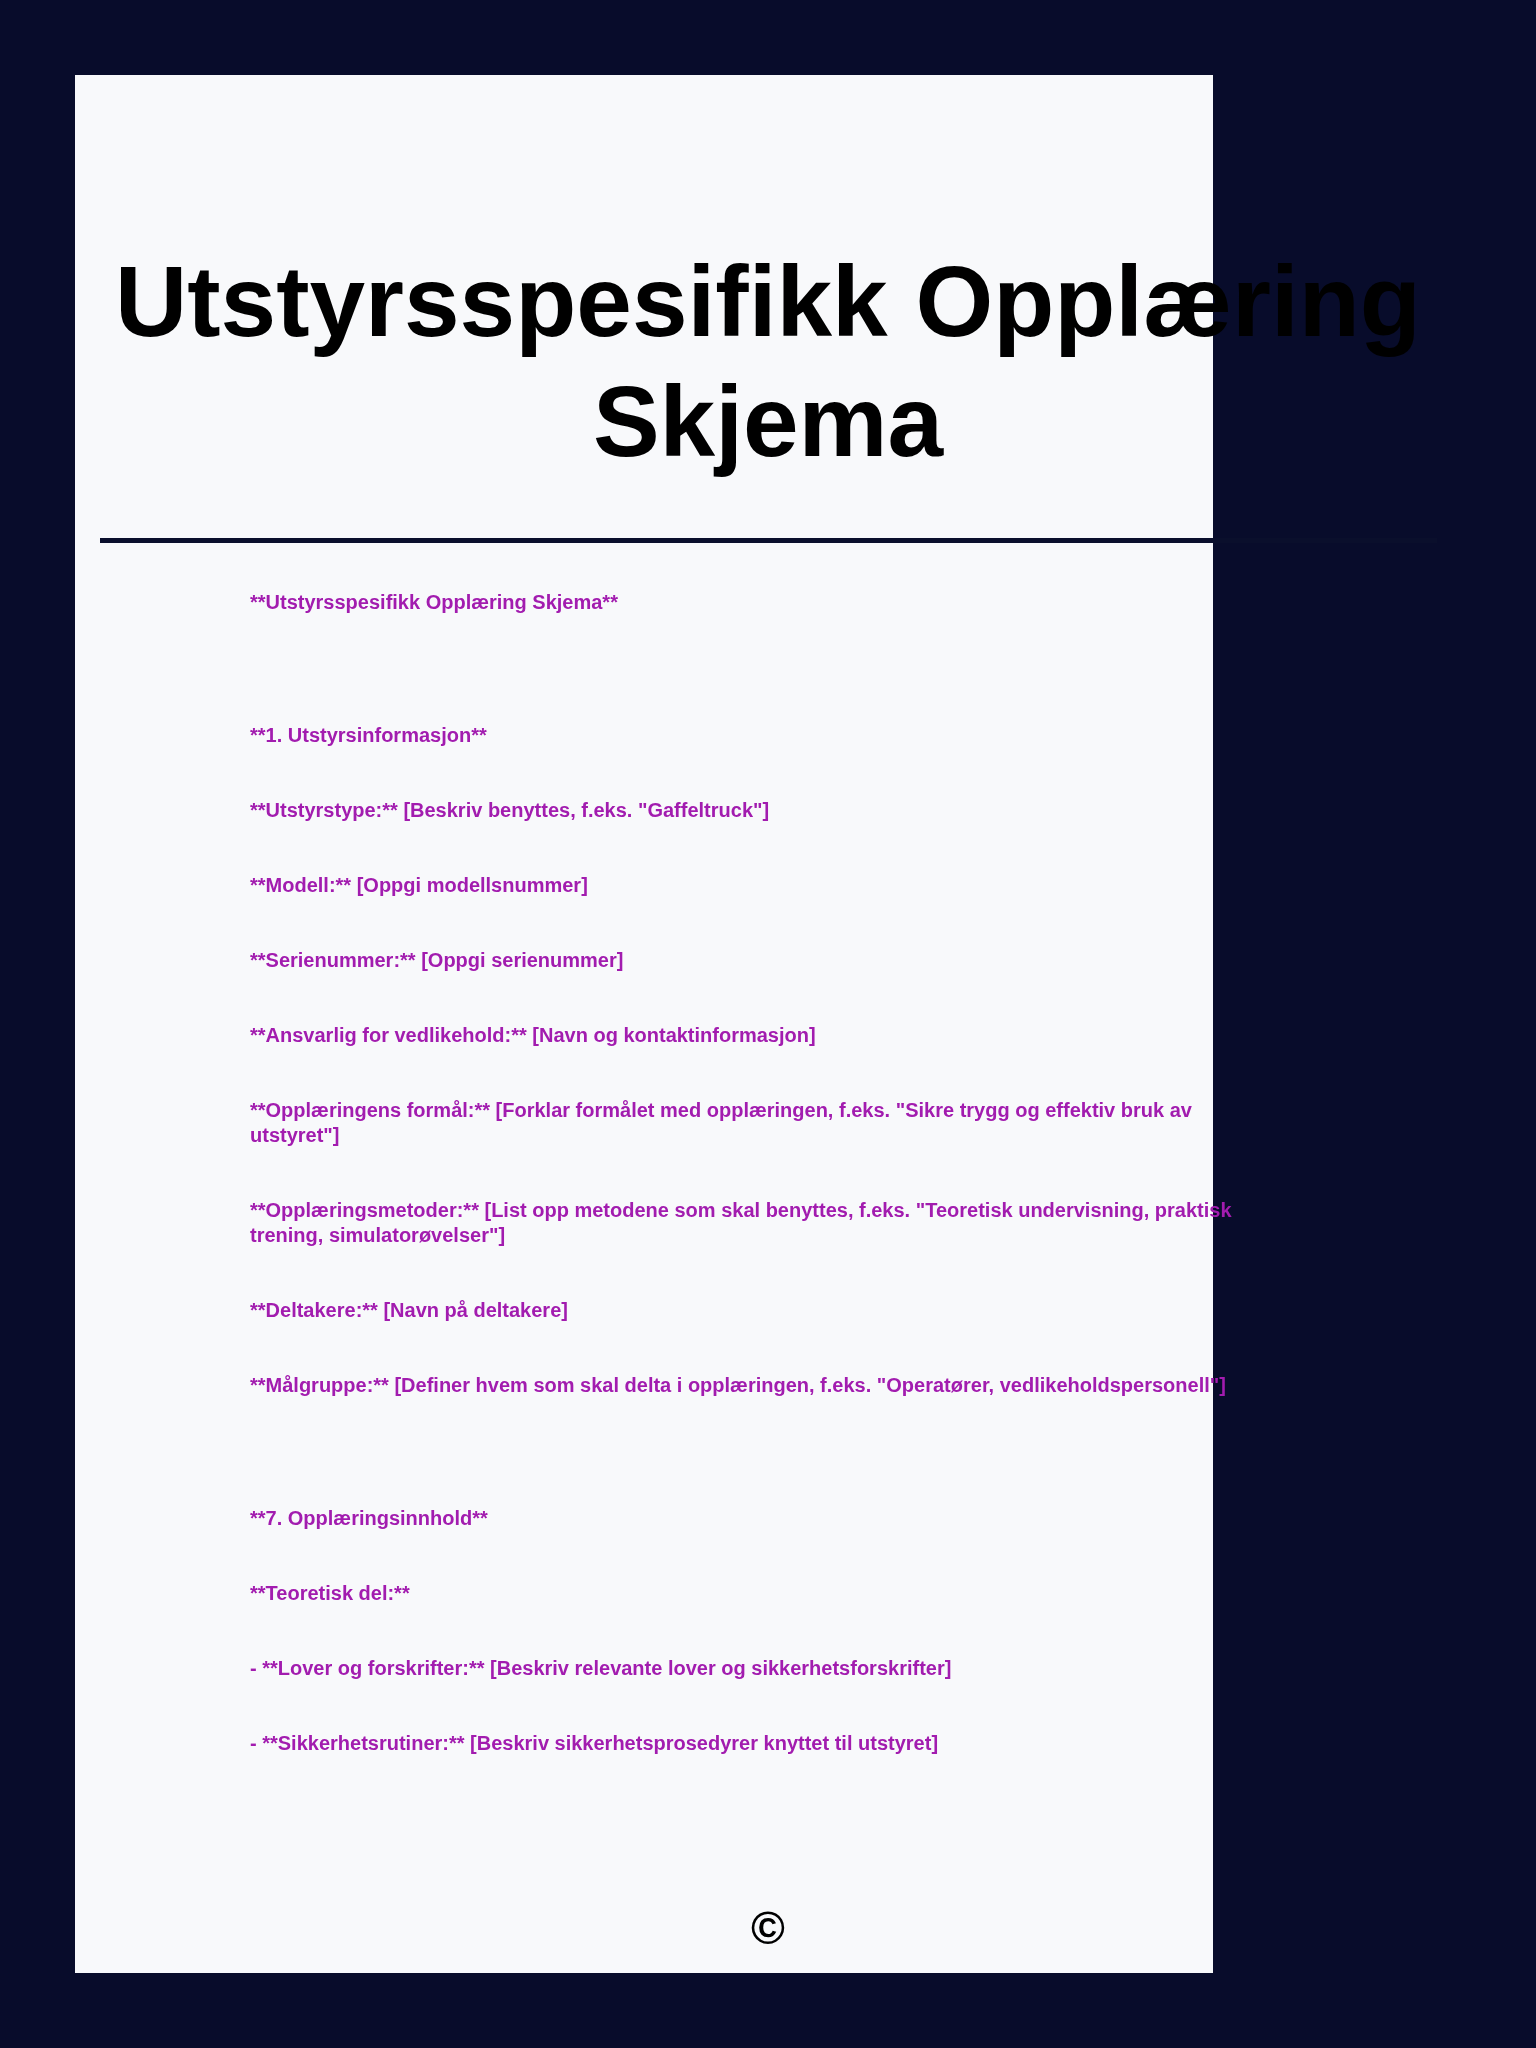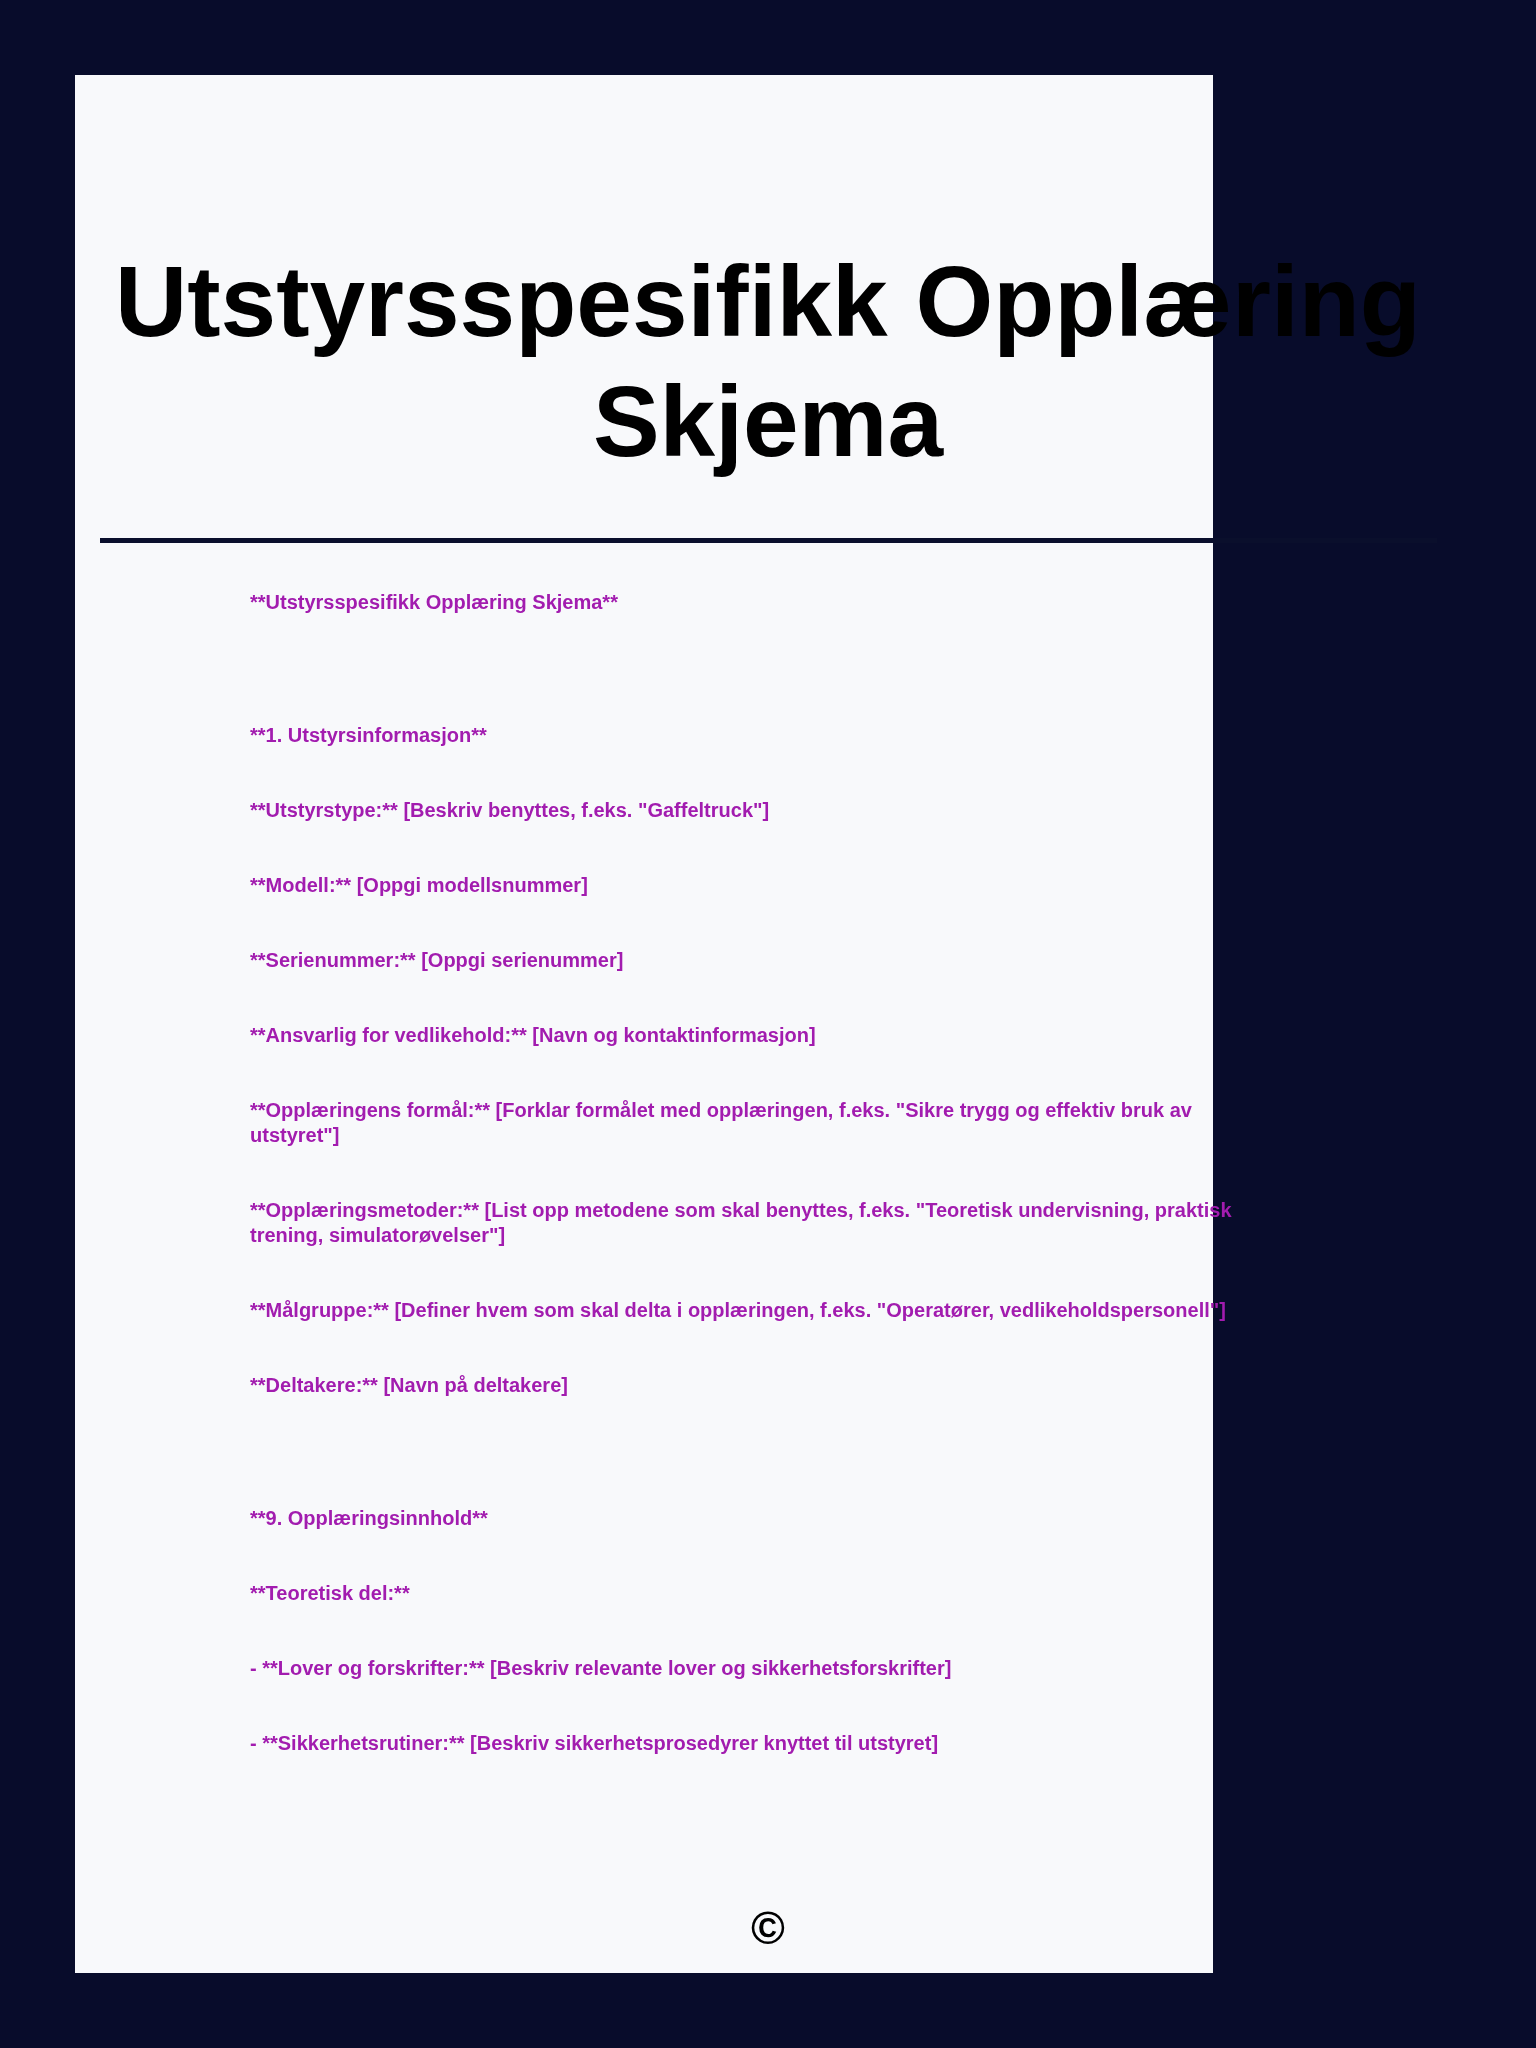--- a/index.html
+++ b/index.html
@@ -89,23 +89,23 @@
     <p class="first">**Utstyrsspesifikk Opplæring Skjema**</p>
 
     <p class="section-heading">**1. Utstyrsinformasjon**</p>
     <p>**Utstyrstype:** [Beskriv benyttes, f.eks. "Gaffeltruck"]</p>
     <p>**Modell:** [Oppgi modellsnummer]</p>
     <p>**Serienummer:** [Oppgi serienummer]</p>
     <p>**Ansvarlig for vedlikehold:** [Navn og kontaktinformasjon]</p>
 
     <p>**Opplæringens formål:** [Forklar formålet med opplæringen, f.eks. "Sikre trygg og effektiv bruk av utstyret"]</p>
     <p>**Opplæringsmetoder:** [List opp metodene som skal benyttes, f.eks. "Teoretisk undervisning, praktisk trening, simulatorøvelser"]</p>
+    <p>**Deltakere:** [Navn på deltakere]</p>
     <p>**Målgruppe:** [Definer hvem som skal delta i opplæringen, f.eks. "Operatører, vedlikeholdspersonell"]</p>
-    <p>**Deltakere:** [Navn på deltakere]</p>
 
-    <p class="section-heading">**9. Opplæringsinnhold**</p>
+    <p class="section-heading">**7. Opplæringsinnhold**</p>
     <p>**Teoretisk del:**</p>
     <p>- **Lover og forskrifter:** [Beskriv relevante lover og sikkerhetsforskrifter]</p>
     <p>- **Sikkerhetsrutiner:** [Beskriv sikkerhetsprosedyrer knyttet til utstyret]</p>
   </div>
 
   <div class="copyright">©</div>
 </div>
 
 </body></html>

